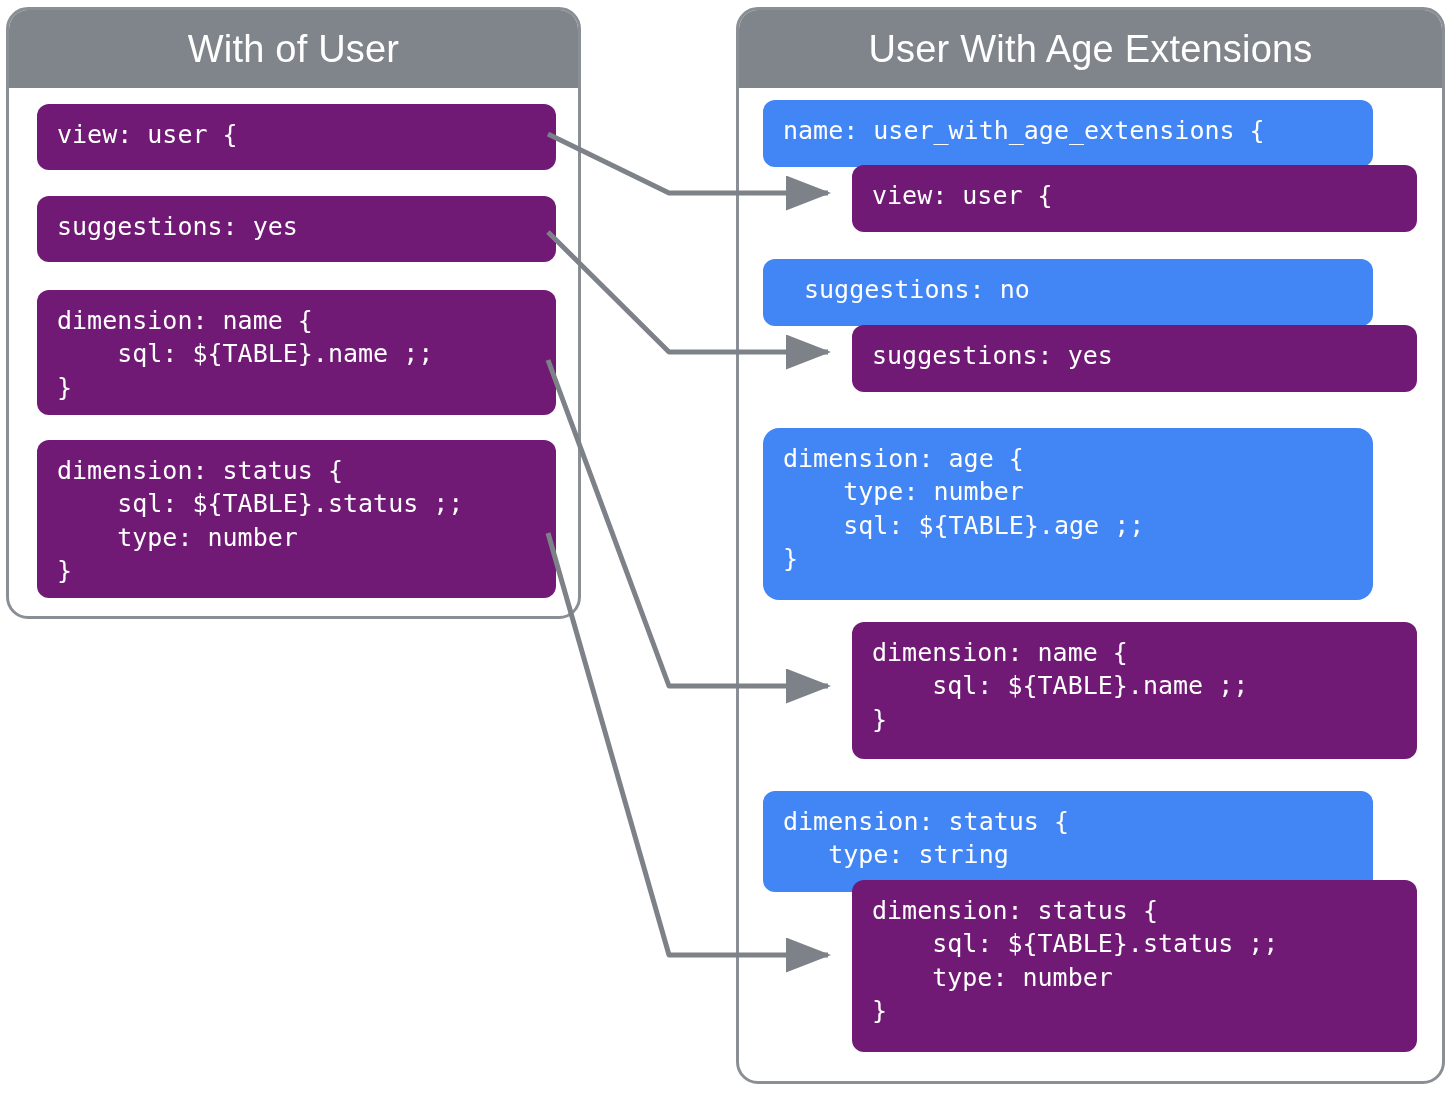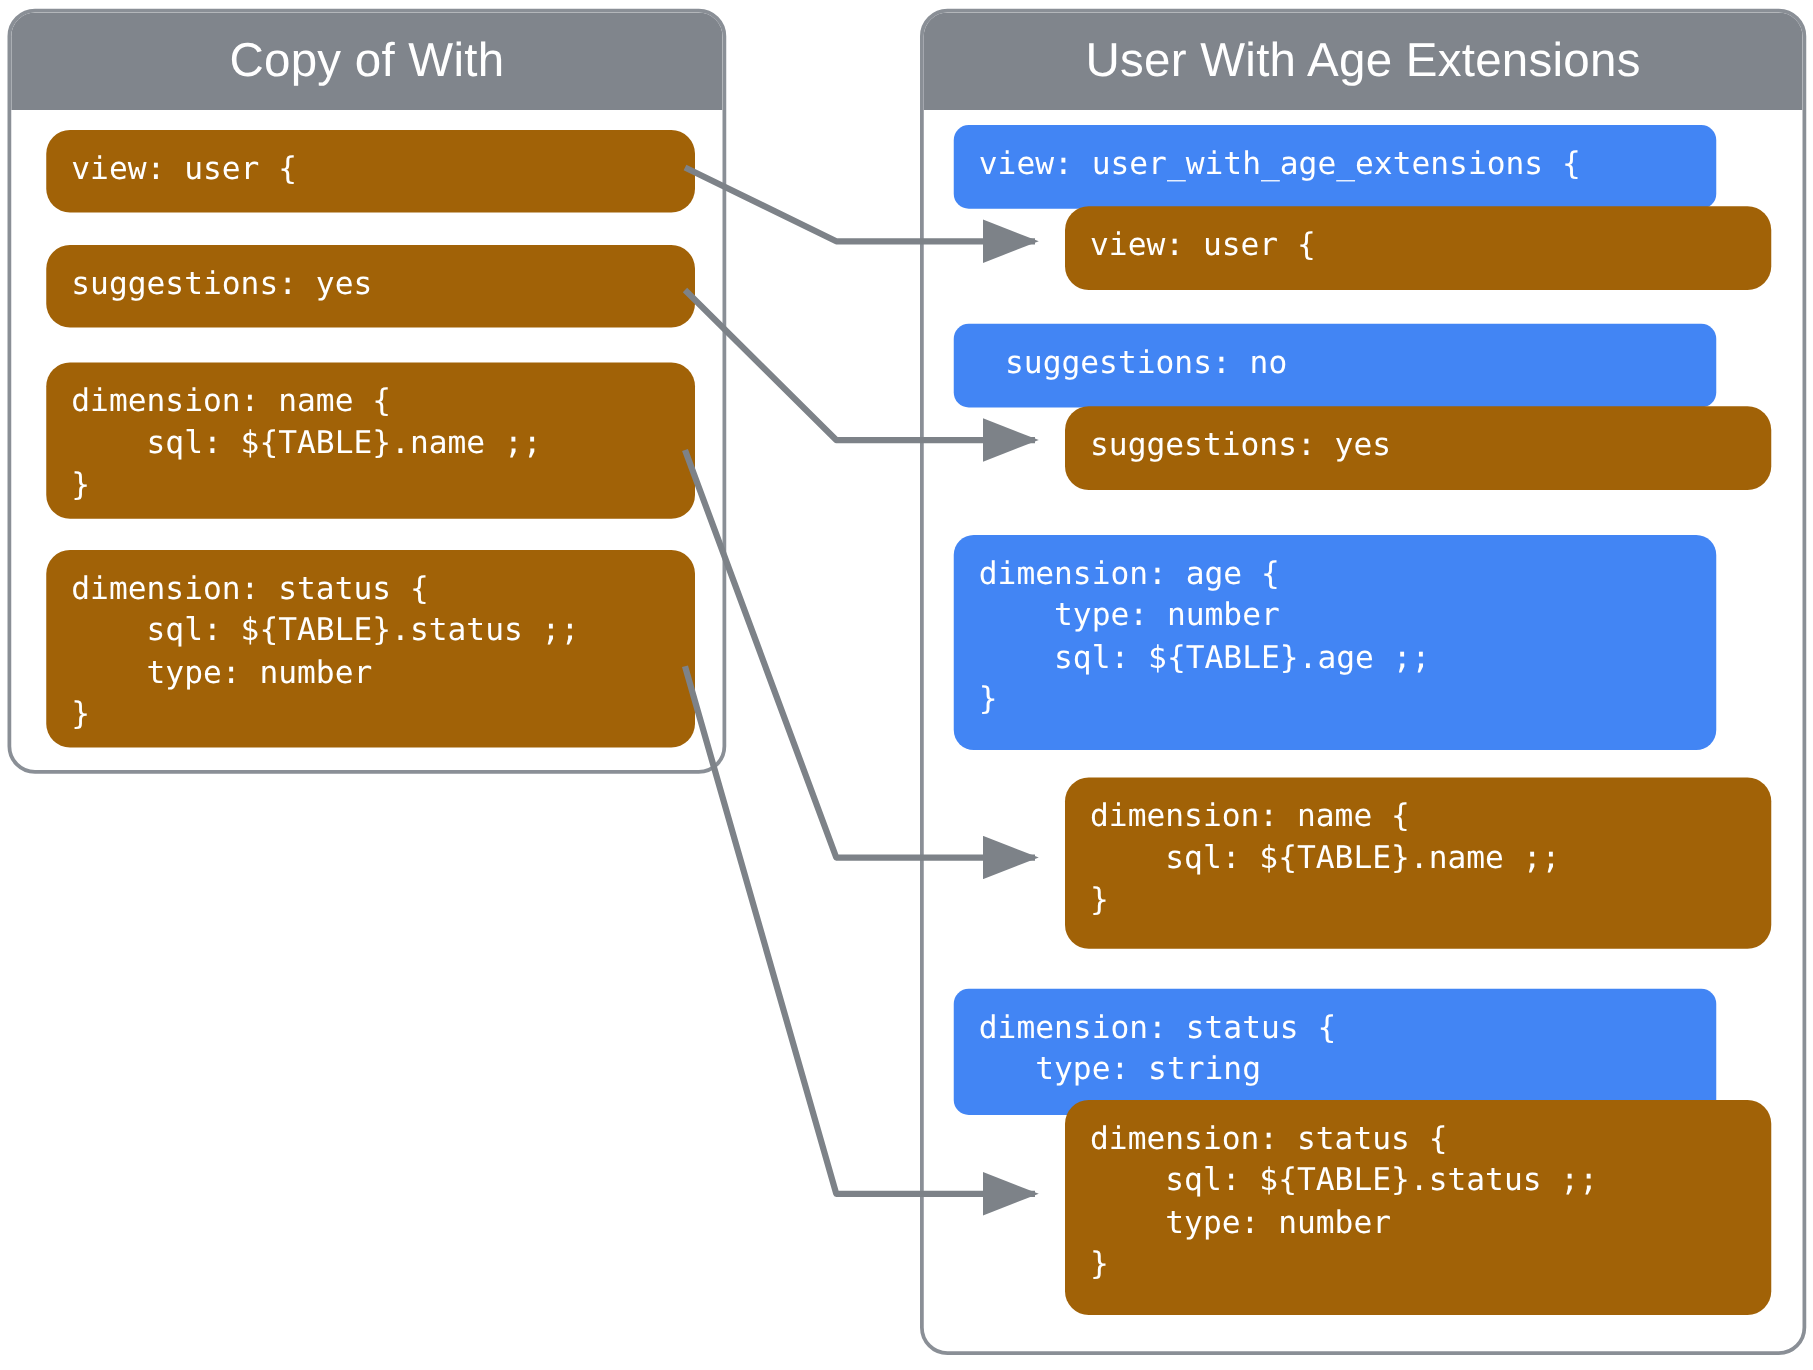--- a/index.html
+++ b/index.html
@@ -56,41 +56,41 @@
     box-sizing: border-box;
     border-radius: 12px;
     color: #ffffff;
     font-family: "DejaVu Sans Mono", "Liberation Mono", monospace;
     font-size: 25px;
     line-height: 1.33;
     white-space: pre;
     padding: 14px 16px 14px 20px;
     overflow: hidden;
   }
-  .dark  { background: #a16207; border-radius: 19px; }
+  .dark  { background: #701a75; }
   .light { background: #4285f4; }
 
   
   #connectors {
     position: absolute;
     left: 0;
     top: 0;
     width: 1450px;
     height: 1096px;
     pointer-events: none;
   }
 </style>
 </head>
 <body>
 
 <div id="stage">
 
   <div class="panel" id="panel-left">
     <div class="panel-header">
-      <span class="panel-title">Copy of With</span>
+      <span class="panel-title">With of User</span>
     </div>
 
     <div class="code-block dark" style="left:28px; top:94px; width:519px; height:66px;">view: user {</div>
 
     <div class="code-block dark" style="left:28px; top:186px; width:519px; height:66px;">suggestions: yes</div>
 
     <div class="code-block dark" style="left:28px; top:280px; width:519px; height:125px;">dimension: name {
     sql: ${TABLE}.name ;;
 }</div>
 
@@ -98,21 +98,21 @@
     sql: ${TABLE}.status ;;
     type: number
 }</div>
   </div>
 
   <div class="panel" id="panel-right">
     <div class="panel-header">
       <span class="panel-title">User With Age Extensions</span>
     </div>
 
-    <div class="code-block light" style="left:24px; top:90px; width:610px; height:67px;">view: user_with_age_extensions {</div>
+    <div class="code-block light" style="left:24px; top:90px; width:610px; height:67px;">name: user_with_age_extensions {</div>
 
     <div class="code-block dark" style="left:113px; top:155px; width:565px; height:67px;">view: user {</div>
 
     <div class="code-block light" style="left:24px; top:249px; width:610px; height:67px;padding-left:41px;">suggestions: no</div>
 
     <div class="code-block dark" style="left:113px; top:315px; width:565px; height:67px;">suggestions: yes</div>
 
     <div class="code-block light" style="left:24px; top:418px; width:610px; height:172px;border-radius:16px;">dimension: age {
     type: number
     sql: ${TABLE}.age ;;

